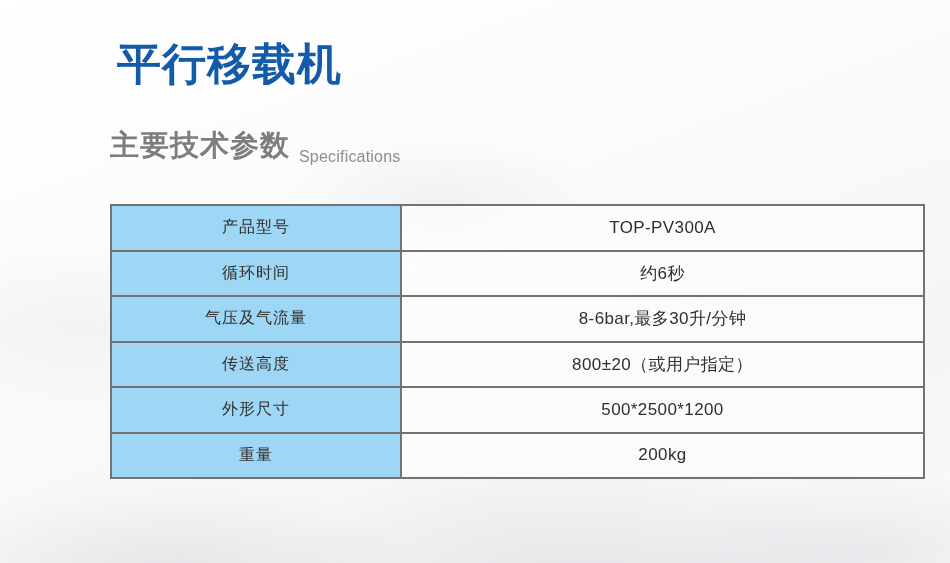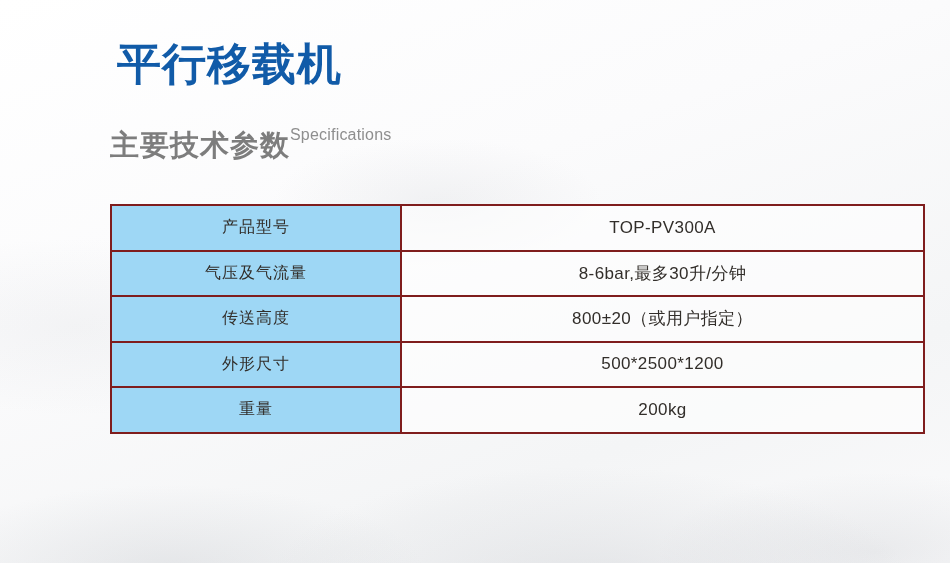--- a/index.html
+++ b/index.html
@@ -50,22 +50,23 @@
     line-height: 1.18;
     white-space: nowrap;
     margin-left: 9px;
   }
 
   .sub-head {
     position: absolute;
     left: 110px;
     top: 126px;
     display: flex;
-    align-items: flex-start;
+    align-items: flex-end;
     white-space: nowrap;
+    gap: 9px;
   }
   .sub-title-cn {
     font-size: 29px;
     font-weight: bold;
     color: #7d7d7d;
     letter-spacing: 1px;
   }
   .sub-title-en {
     font-size: 16px;
     color: #8e8e8e;
@@ -77,21 +78,21 @@
     position: absolute;
     left: 110px;
     top: 204px;
     width: 785px;
     border-collapse: collapse;
     table-layout: fixed;
     background: transparent;
   }
   .spec-table tr { height: 45.5px; }
   .spec-table td {
-    border: 2px solid #7f1d1d;
+    border: 2px solid #737373;
     text-align: center;
     vertical-align: middle;
     color: #322e2a;
     padding: 0 6px;
   }
   .spec-table td.label-cell {
     width: 276px;
     background-color: #9ed7f5;
     font-size: 16px;
     letter-spacing: 1px;
@@ -117,20 +118,24 @@
     <span class="sub-title-en">Specifications</span>
   </div>
 
   <table class="spec-table">
     <tbody>
       <tr>
         <td class="label-cell">产品型号</td>
         <td class="value-cell">TOP-PV300A</td>
       </tr>
       <tr>
+        <td class="label-cell">循环时间</td>
+        <td class="value-cell">约6秒</td>
+      </tr>
+      <tr>
         <td class="label-cell">气压及气流量</td>
         <td class="value-cell">8-6bar,最多30升/分钟</td>
       </tr>
       <tr>
         <td class="label-cell">传送高度</td>
         <td class="value-cell">800±20（或用户指定）</td>
       </tr>
       <tr>
         <td class="label-cell">外形尺寸</td>
         <td class="value-cell">500*2500*1200</td>

